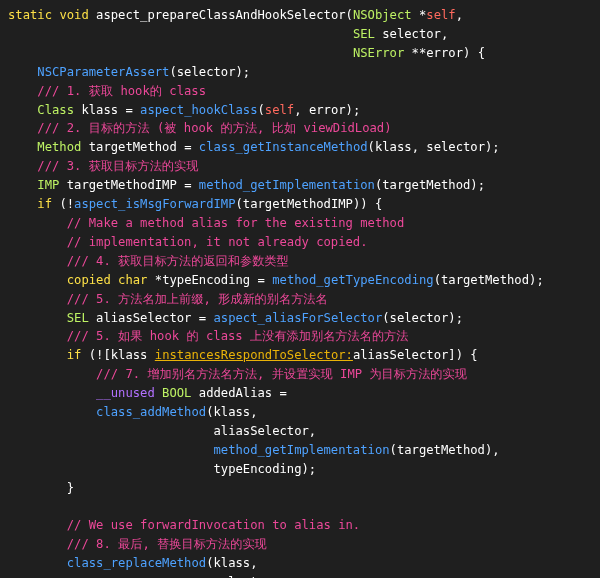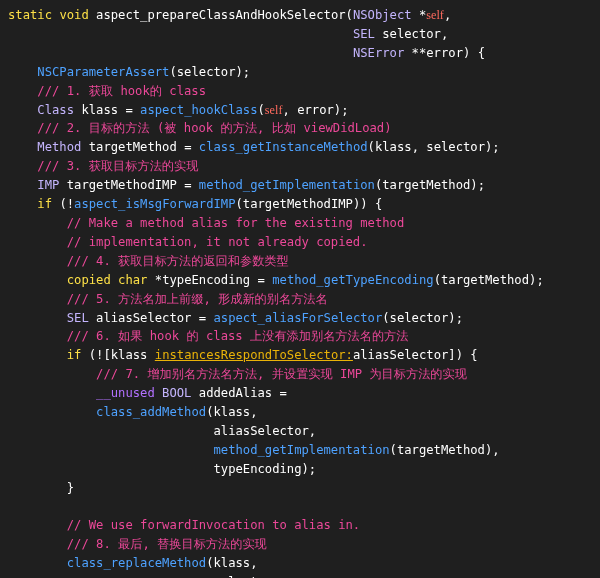--- a/index.html
+++ b/index.html
@@ -13,27 +13,27 @@
     width: 600px;
     height: 578px;
     overflow: hidden;
   }
   pre {
     margin: 0;
     padding: 6px 8px;
     white-space: pre;
   }
   .kw   { color: #fde047; }   
-  .type { color: #c4b5fd; }   
+  .type { color: #bef264; }   
   .fn   { color: #4ea2ff; }   
   .var  { color: #ffffff; }   
   .cmt  { color: #ec4899; font-style: normal; }
   .attr { color: #b371ff; }   
   .sel  { color: #eab308; text-decoration: underline; }   
-  .selfc{ color: #ff6a5e; font-family: Liberation Serif, serif; }
+  .selfc{ color: #ff6a5e; }
 </style>
 </head>
 <body>
 
 <pre><span class="kw">static</span> <span class="kw">void</span> <span class="var">aspect_prepareClassAndHookSelector</span><span class="var">(</span><span class="type">NSObject</span> <span class="var">*</span><span class="selfc">self</span><span class="var">,</span>
                                                <span class="type">SEL</span> <span class="var">selector</span><span class="var">,</span>
                                                <span class="type">NSError</span> <span class="var">**</span><span class="var">error</span><span class="var">)</span> <span class="var">{</span>
     <span class="fn">NSCParameterAssert</span><span class="var">(</span><span class="var">selector</span><span class="var">);</span>
     <span class="cmt">/// 1. 获取 hook的 class</span>
     <span class="type">Class</span> <span class="var">klass</span> <span class="var">=</span> <span class="fn">aspect_hookClass</span><span class="var">(</span><span class="selfc">self</span><span class="var">, </span><span class="var">error</span><span class="var">);</span>
@@ -41,21 +41,21 @@
     <span class="type">Method</span> <span class="var">targetMethod</span> <span class="var">=</span> <span class="fn">class_getInstanceMethod</span><span class="var">(</span><span class="var">klass</span><span class="var">, </span><span class="var">selector</span><span class="var">);</span>
     <span class="cmt">/// 3. 获取目标方法的实现</span>
     <span class="type">IMP</span> <span class="var">targetMethodIMP</span> <span class="var">=</span> <span class="fn">method_getImplementation</span><span class="var">(</span><span class="var">targetMethod</span><span class="var">);</span>
     <span class="kw">if</span> <span class="var">(</span><span class="var">!</span><span class="fn">aspect_isMsgForwardIMP</span><span class="var">(</span><span class="var">targetMethodIMP</span><span class="var">)) {</span>
         <span class="cmt">// Make a method alias for the existing method</span>
         <span class="cmt">// implementation, it not already copied.</span>
         <span class="cmt">/// 4. 获取目标方法的返回和参数类型</span>
         <span class="kw">copied</span> <span class="kw">char</span> <span class="var">*</span><span class="var">typeEncoding</span> <span class="var">=</span> <span class="fn">method_getTypeEncoding</span><span class="var">(</span><span class="var">targetMethod</span><span class="var">);</span>
         <span class="cmt">/// 5. 方法名加上前缀, 形成新的别名方法名</span>
         <span class="type">SEL</span> <span class="var">aliasSelector</span> <span class="var">=</span> <span class="fn">aspect_aliasForSelector</span><span class="var">(</span><span class="var">selector</span><span class="var">);</span>
-        <span class="cmt">/// 6. 如果 hook 的 class 上没有添加别名方法名的方法</span>
+        <span class="cmt">/// 5. 如果 hook 的 class 上没有添加别名方法名的方法</span>
         <span class="kw">if</span> <span class="var">(!</span><span class="var">[</span><span class="var">klass</span> <span class="sel">instancesRespondToSelector:</span><span class="var">aliasSelector</span><span class="var">]</span><span class="var">) {</span>
             <span class="cmt">/// 7. 增加别名方法名方法, 并设置实现 IMP 为目标方法的实现</span>
             <span class="attr">__unused</span> <span class="type">BOOL</span> <span class="var">addedAlias</span> <span class="var">=</span>
             <span class="fn">class_addMethod</span><span class="var">(</span><span class="var">klass</span><span class="var">,</span>
                             <span class="var">aliasSelector</span><span class="var">,</span>
                             <span class="fn">method_getImplementation</span><span class="var">(</span><span class="var">targetMethod</span><span class="var">),</span>
                             <span class="var">typeEncoding</span><span class="var">);</span>
         <span class="var">}</span>
 
         <span class="cmt">// We use forwardInvocation to alias in.</span>

